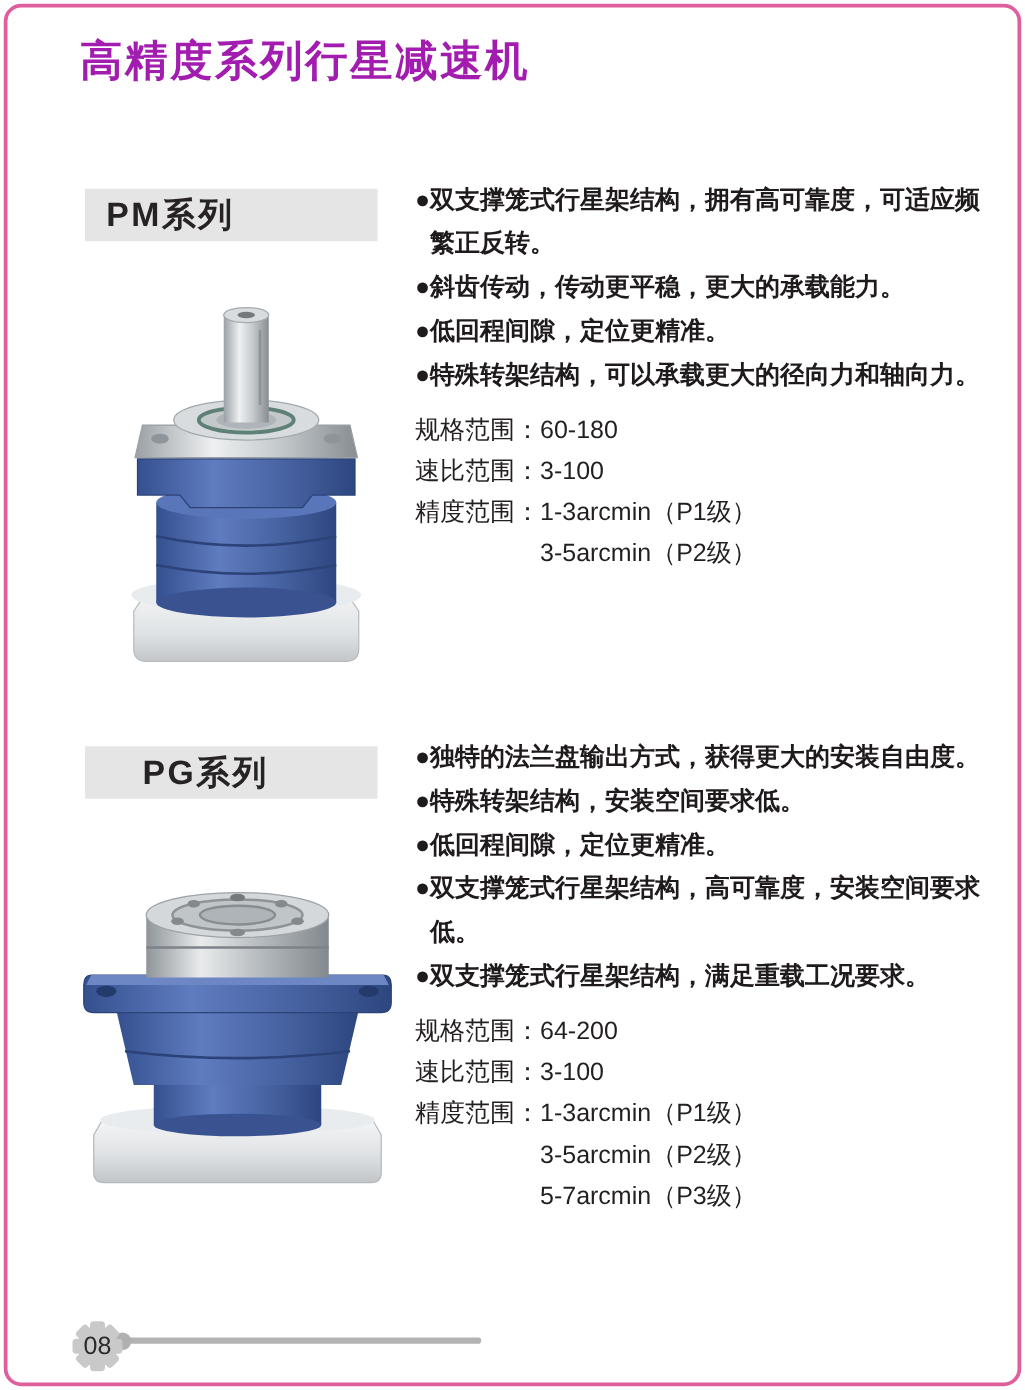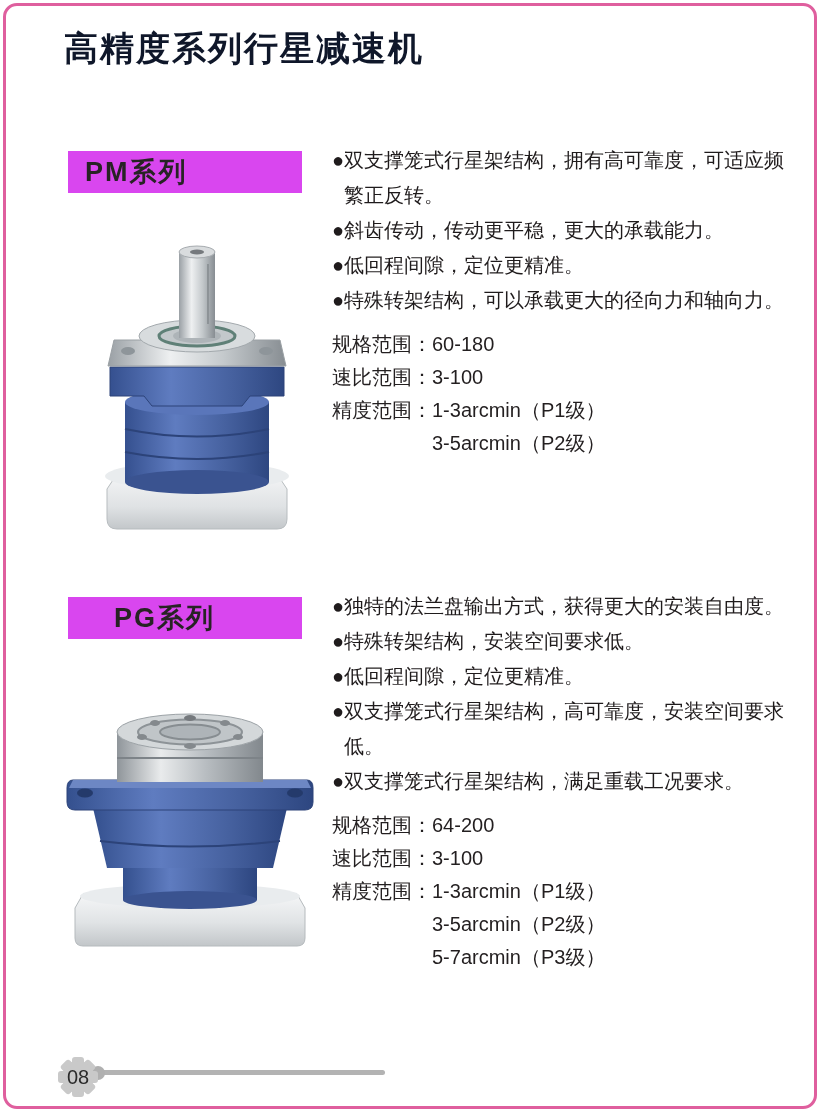--- a/index.html
+++ b/index.html
@@ -10,43 +10,43 @@
     position:relative; width:820px; height:1112px; background:#ffffff;
     overflow:hidden;
   }
   .border-frame {
     position:absolute; inset:3px; border:3px solid #df5f9e;
     border-radius:14px; pointer-events:none;
   }
 
   .page-title {
     position:absolute; left:64px; top:26px;
-    font-size:34px; font-weight:bold; color:#0f172a; letter-spacing:2px;
+    font-size:34px; font-weight:bold; color:#a21caf; letter-spacing:2px;
   }
 
   .series-label {
     position:absolute; left:68px; width:234px; height:42px;
-    background:#d946ef;
+    background:#e5e5e5;
     font-size:27px; font-weight:bold; color:#272324;
     line-height:42px; padding-left:17px; letter-spacing:2px;
   }
   .series-label.pm { top:151px; }
   .series-label.pg { top:597px;padding-left:46px; }
 
   .figure { position:absolute; }
   .figure.pm { left:72px; top:224px; width:250px; height:315px; }
   .figure.pg { left:45px; top:696px; width:290px; height:256px; }
 
   .content-col { position:absolute; left:332px; width:462px; }
   .content-col.pm { top:143px; }
   .content-col.pg { top:589px; }
 
   .bullet { display:flex; font-size:20px; line-height:35px; color:#1f1b1c; }
   .bullet .glyph { flex:0 0 auto; }
-  .bullet .btxt { flex:1; }
+  .bullet .btxt { flex:1;font-weight:bold; }
 
   .specs { margin-top:10px; font-size:20px; }
   .spec-row { display:flex; line-height:33px;text-align:right; }
   .spec-label { flex:0 0 auto; white-space:nowrap; }
   .spec-values > div { line-height:33px; }
 
   .footer-line {
     position:absolute; left:97px; top:1070px; width:288px; height:5px;
     background:#b3b3b3; border-radius:3px;
   }

